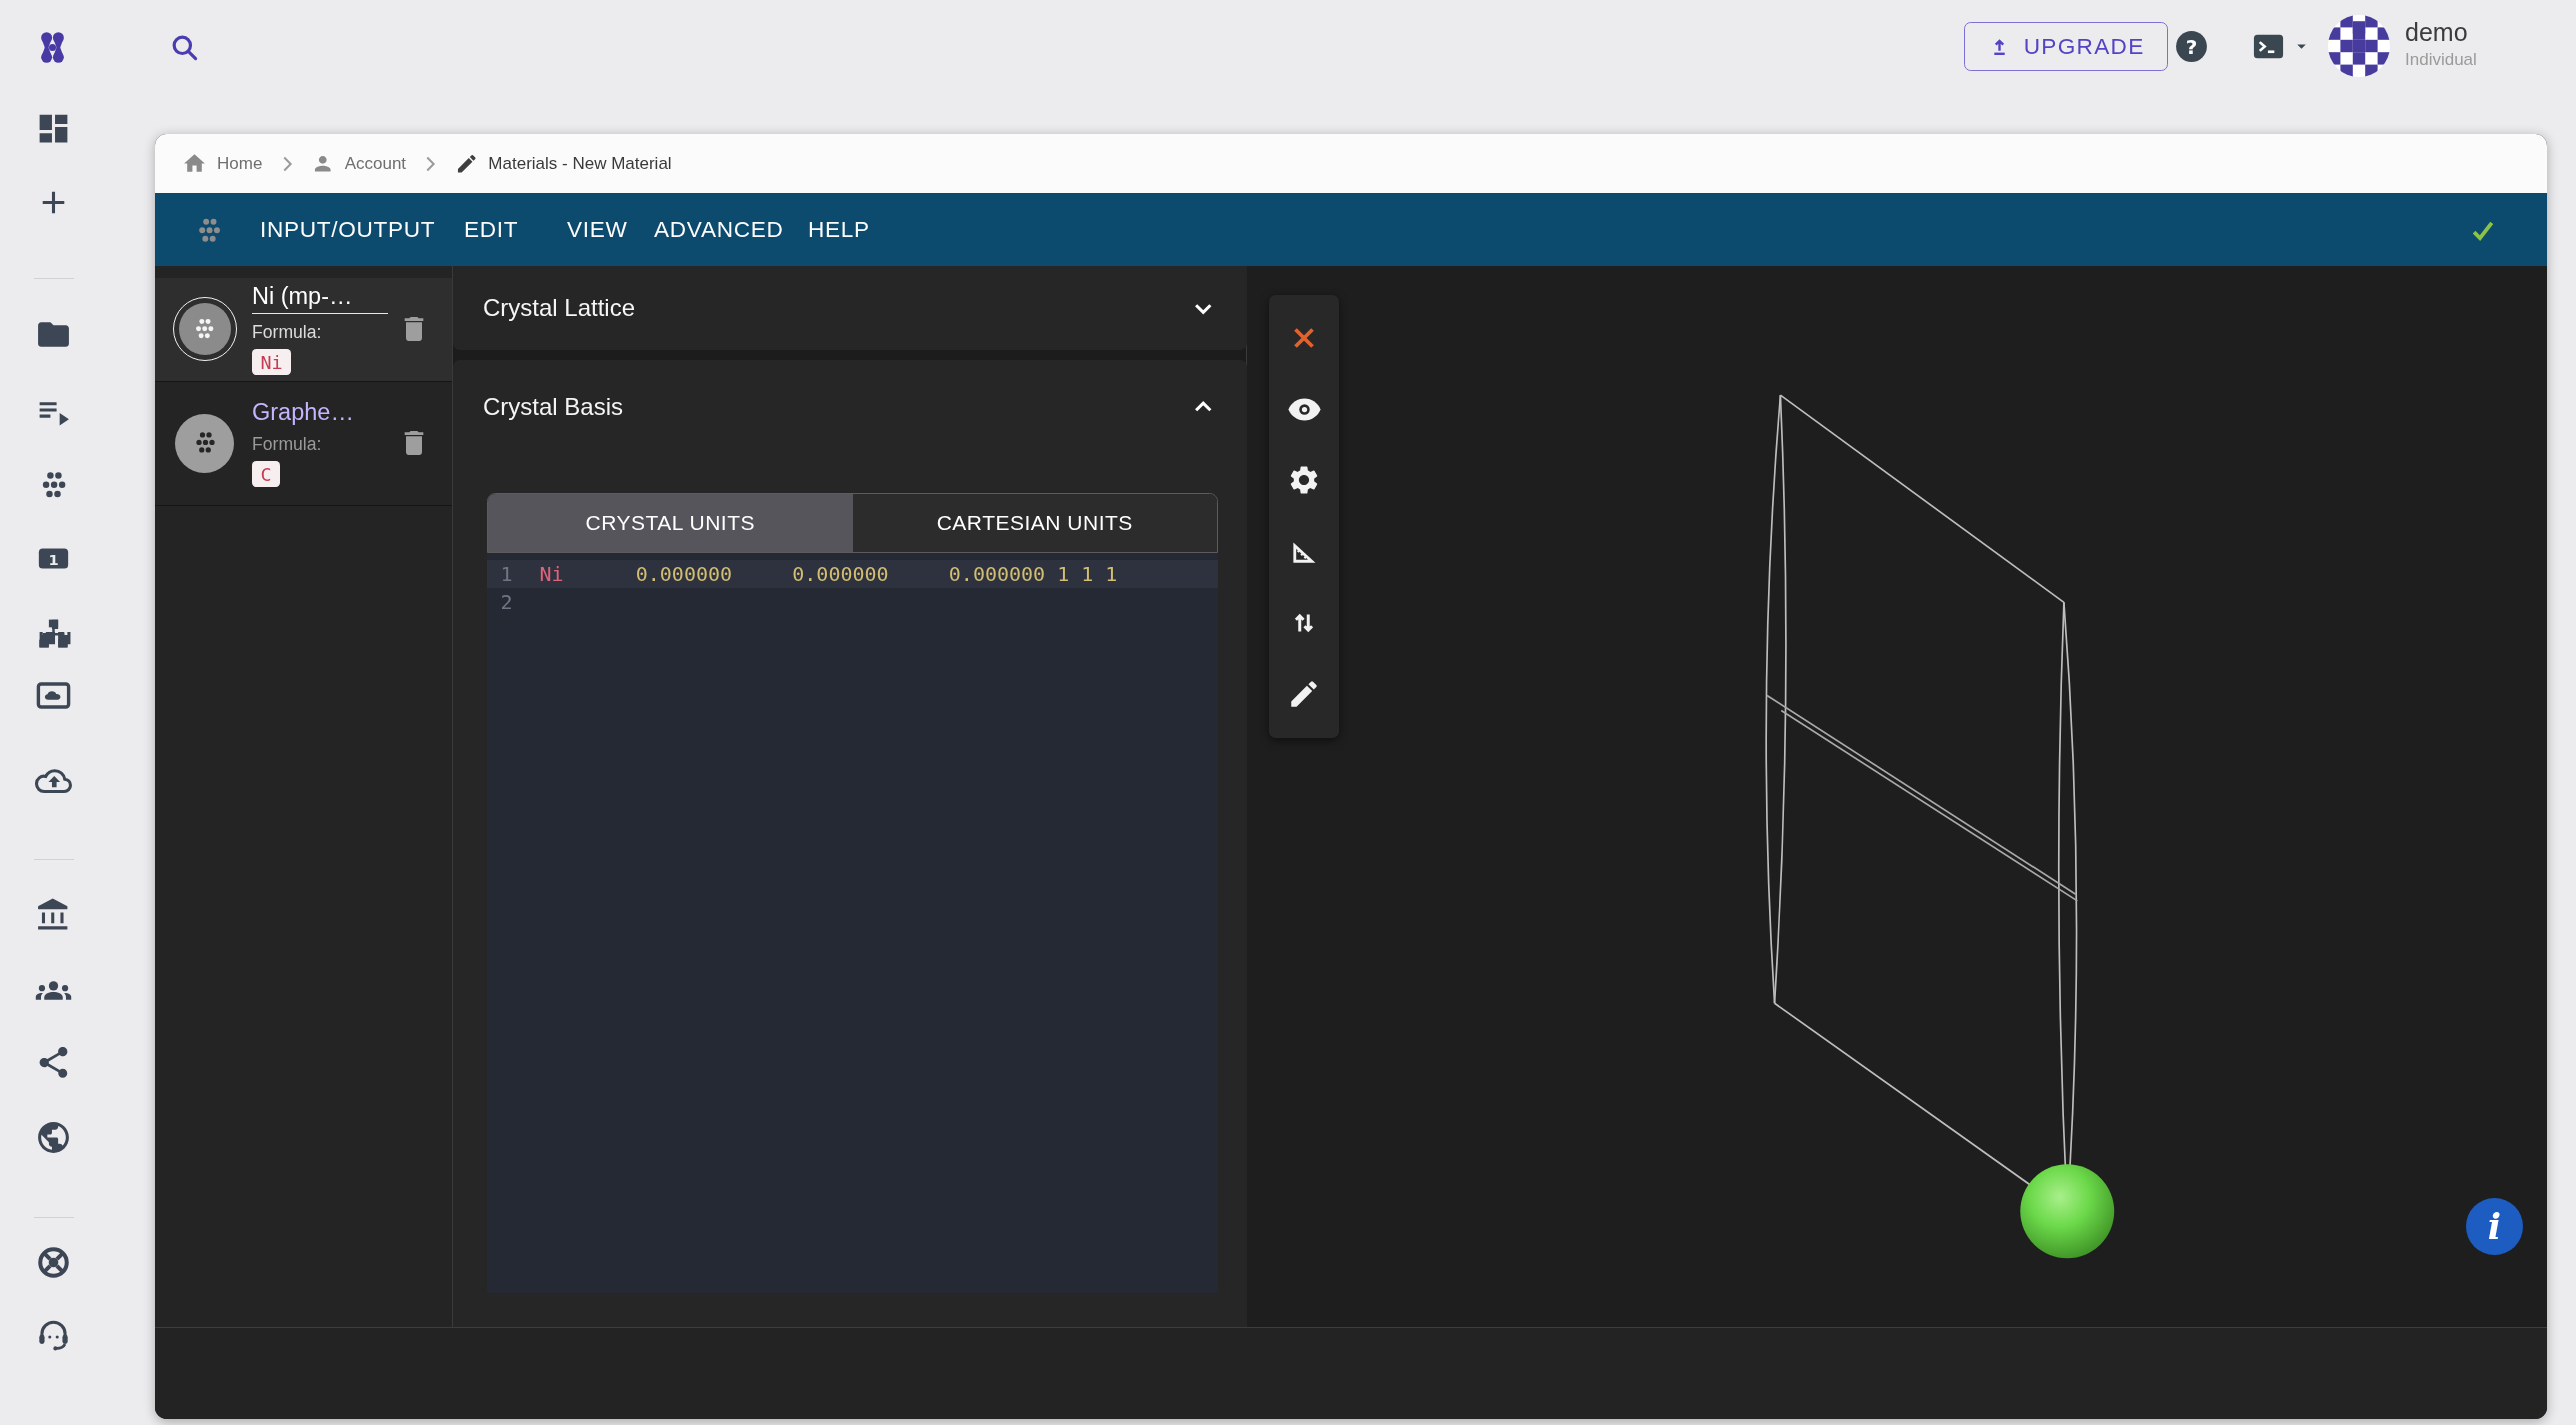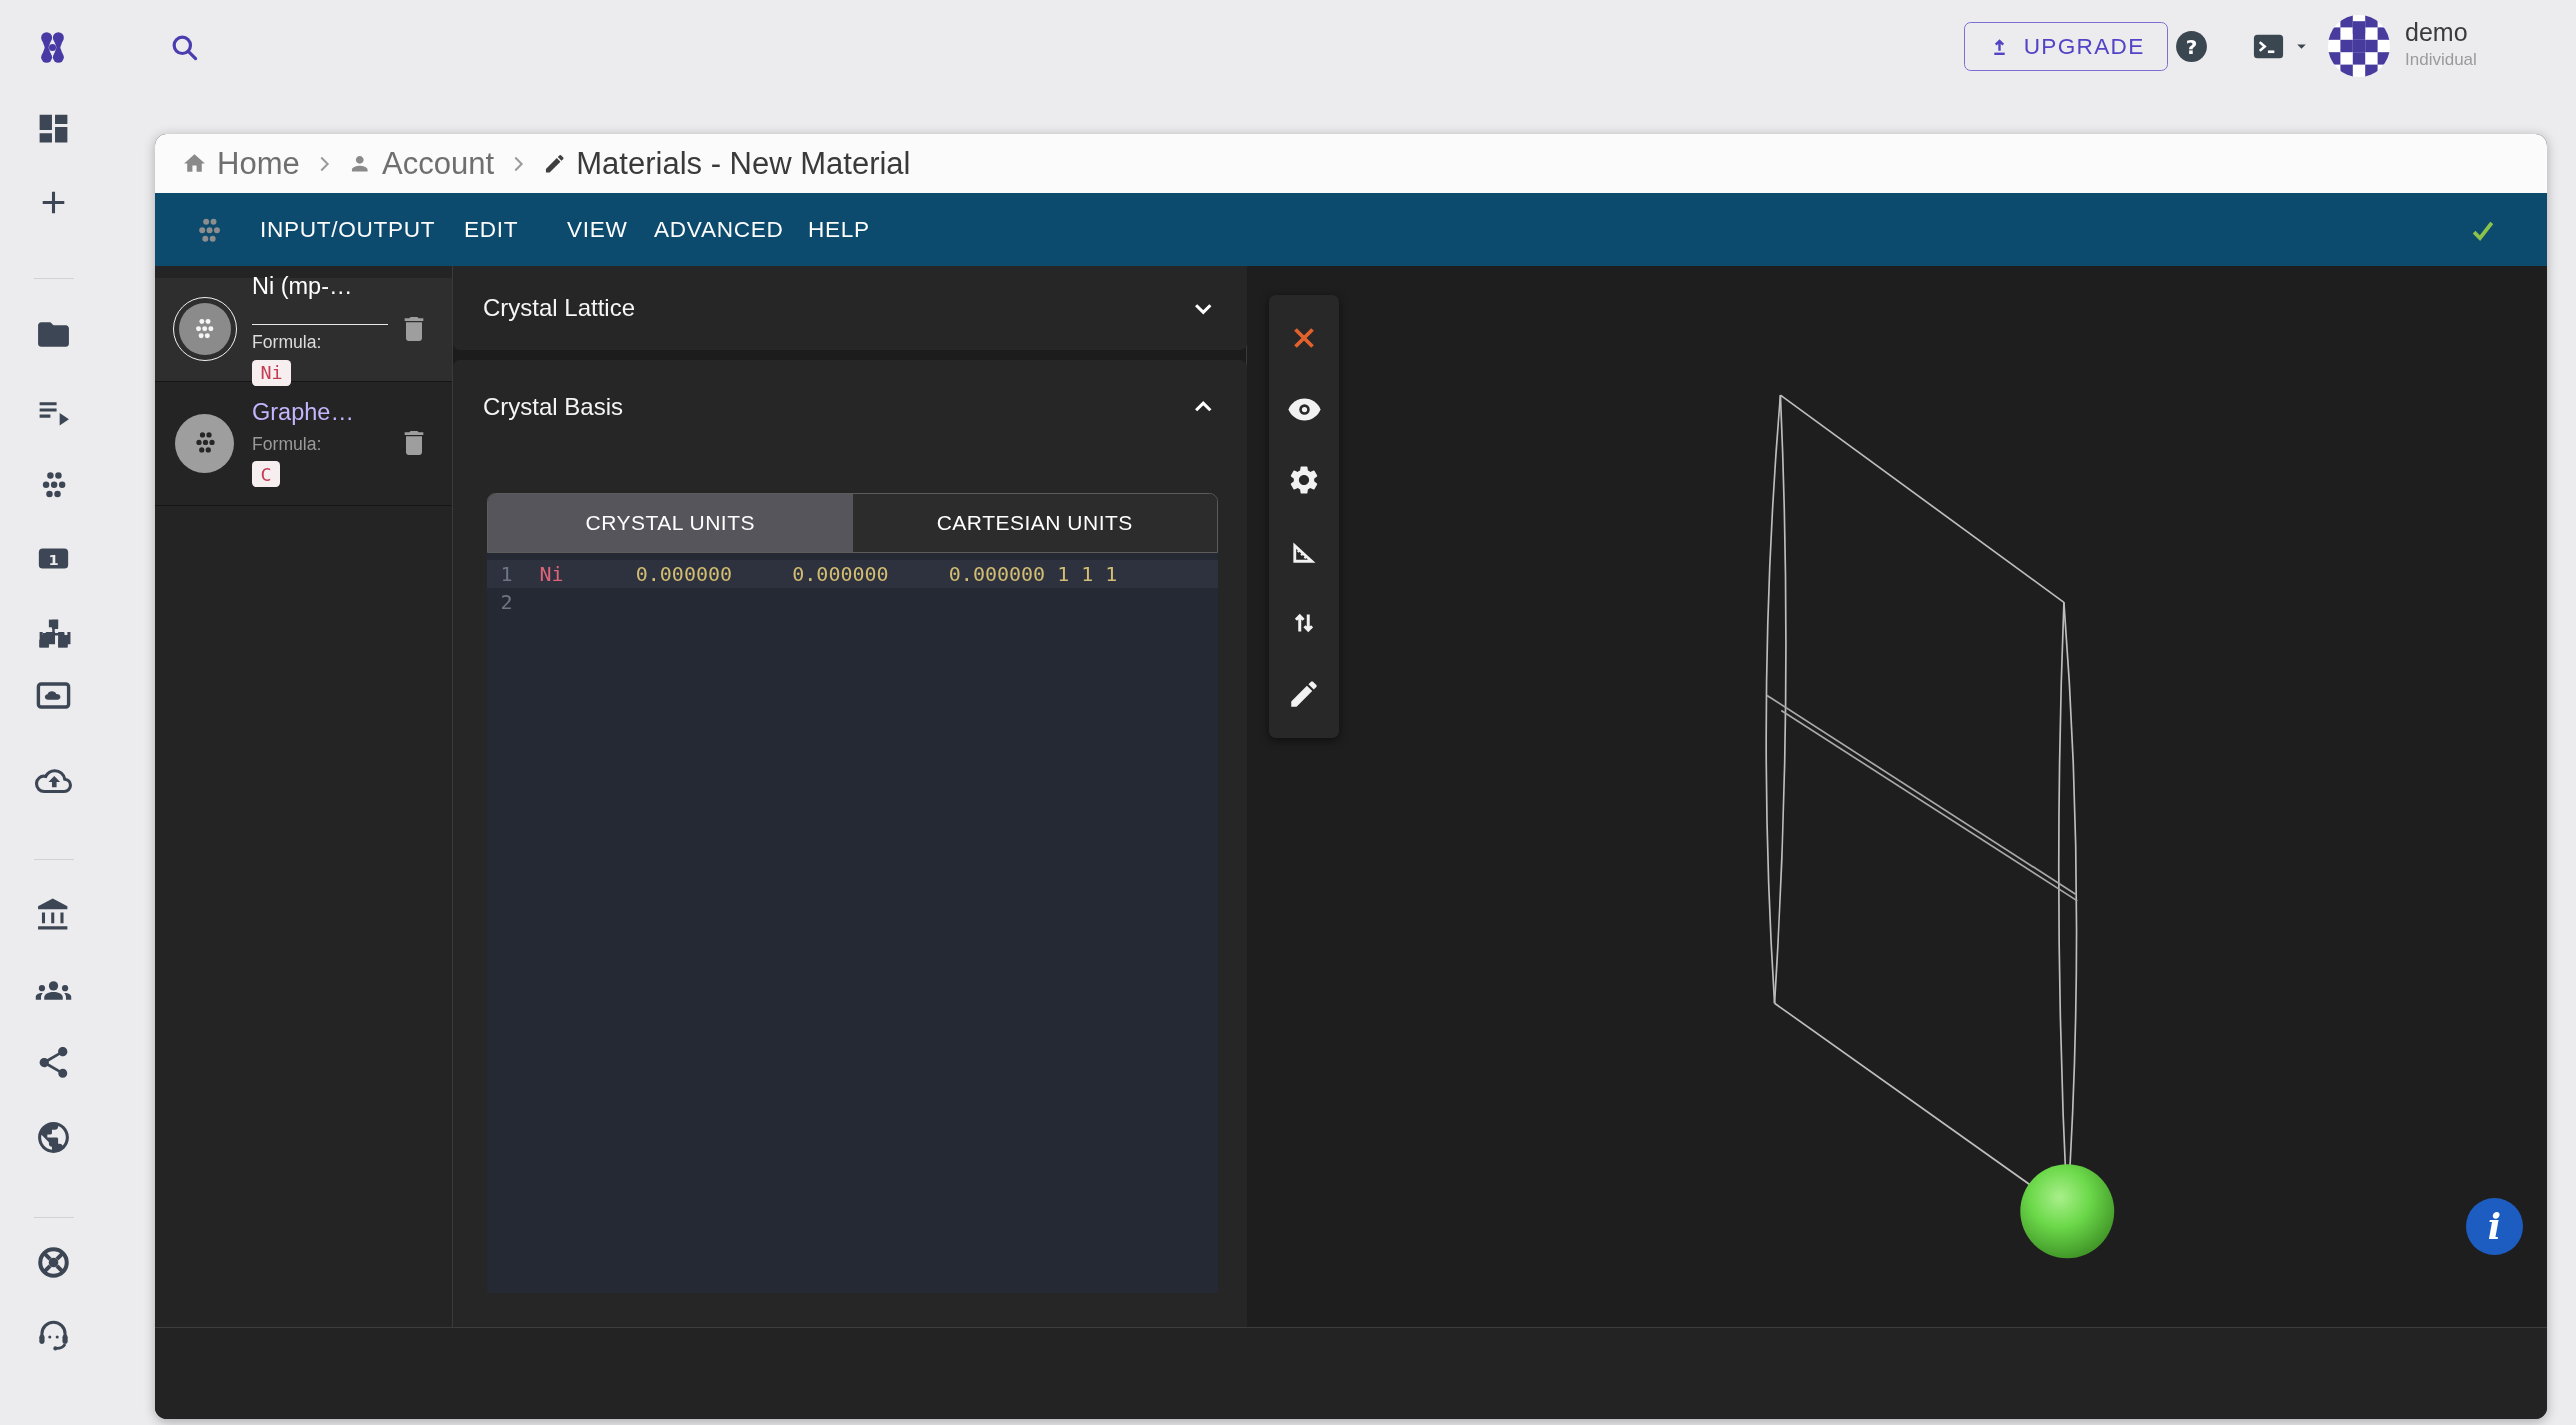--- a/index.html
+++ b/index.html
@@ -12,41 +12,41 @@
     color:#5244c5;font-size:22.6px;letter-spacing:1.3px;font-weight:500;padding:0 22px;height:49px;background:transparent;}
   .username{font-size:25px;color:#3b3b3b;line-height:28.5px;}
   .userplan{font-size:17px;color:#9b9b9b;line-height:25px;}
   
   .sdiv{height:0.8px;background:#d2d2d6;}
   
   .card{left:155px;top:134px;width:2392px;height:1285px;border-radius:11.7px;
     box-shadow:0 2.5px 11.7px rgba(0,0,0,.28);background:#1c1c1c;}
   .crumbbar{left:0;top:0;width:100%;height:59px;background:#fbfbfb;border-radius:11.7px 11.7px 0 0;
     display:flex;align-items:center;padding-left:27px;box-sizing:border-box;gap:13.4px;}
-  .crumb{display:flex;align-items:center;gap:10px;font-size:31px;color:#6f6f6f;cursor:pointer;}
+  .crumb{display:flex;align-items:center;gap:10px;font-size:17px;color:#6f6f6f;cursor:pointer;}
   .crumb.current{color:#3a3a3a;cursor:default;}
   .menubar{left:0;top:59px;width:100%;height:74px;background:#0c4a6e;}
   .mitem{position:absolute;top:0;height:74px;line-height:74px;color:#fdfdfd;font-size:22.6px;
     letter-spacing:0.7px;font-weight:500;cursor:pointer;}
   .content{left:0;top:132px;width:100%;height:1061px;background:#1c1c1c;display:flex;}
   .col-list{width:298px;background:#242424;border-right:0.8px solid #3a3a3a;box-sizing:border-box;padding-top:11.7px;}
   .col-mid{width:794px;background:#1c1c1c;border-right:0.8px solid #3a3a3a;box-sizing:border-box;position:relative;}
   .col-view{flex:1;background:#1e1e1e;position:relative;overflow:hidden;}
   .footer{left:0;top:1193px;width:100%;height:91px;background:#232323;border-top:0.8px solid #3d3d3d;
     border-radius:0 0 11.7px 11.7px;}
   
   .mitemrow{display:flex;align-items:center;padding:0 20px 0 17px;box-sizing:border-box;cursor:pointer;}
   .mitemrow.sel{background:#2e2e2e;height:104px;border-bottom:0.8px solid #151515;}
   .mitemrow.unsel{background:#242424;height:124px;border-bottom:0.8px solid #151515;}
   .avwrap{width:65px;height:65px;flex:0 0 65px;display:flex;align-items:center;justify-content:center;}
   .avring{width:62px;height:62px;border-radius:50%;border:1.7px solid #f2f2f2;display:flex;align-items:center;justify-content:center;}
   .avcore{border-radius:50%;display:flex;align-items:center;justify-content:center;}
   .mtext{flex:1;padding-left:15px;}
   .mname{font-size:23.5px;}
-  .mname.sel{color:#fff;border-bottom:0.8px solid #e8e8e8;padding-bottom:24px;width:136px;}
+  .mname.sel{color:#fff;border-bottom:0.8px solid #e8e8e8;padding-bottom:3px;width:136px;}
   .mname.unsel{color:#c4b5fd;}
   .flabel{font-size:17.6px;margin-top:7.5px;}
   .flabel.sel{color:#dcdcdc;} .flabel.unsel{color:#9a9a9a;}
   .chip{display:inline-block;margin-top:6.7px;background:#f7efef;color:#c43b52;
     font-family:"DejaVu Sans Mono",monospace;font-size:18.4px;padding:2.5px 8.4px;border-radius:4.2px;}
   
   .acc{position:absolute;left:0;width:794px;background:#262626;}
   .acc-head{display:flex;align-items:center;justify-content:space-between;padding:0 30px;cursor:pointer;}
   .acc-title{color:#f5f5f5;font-size:24px;}
   .tabbar{position:absolute;left:34px;top:227px;width:731px;height:60px;display:flex;

